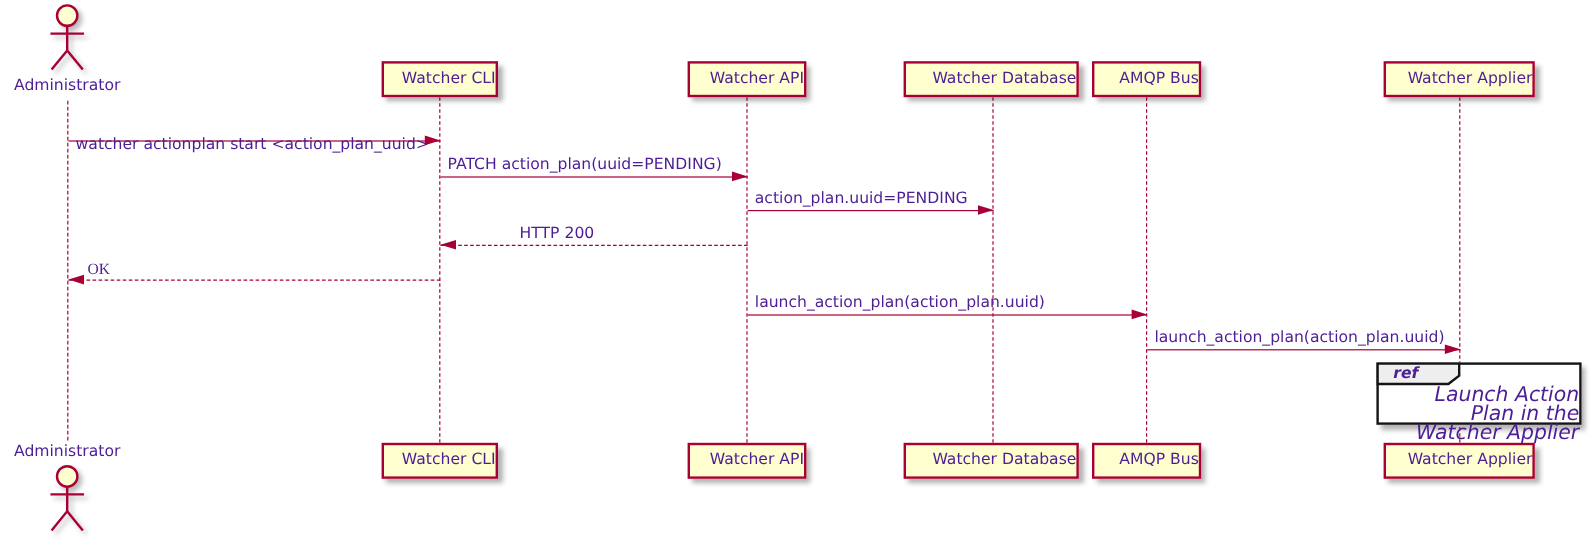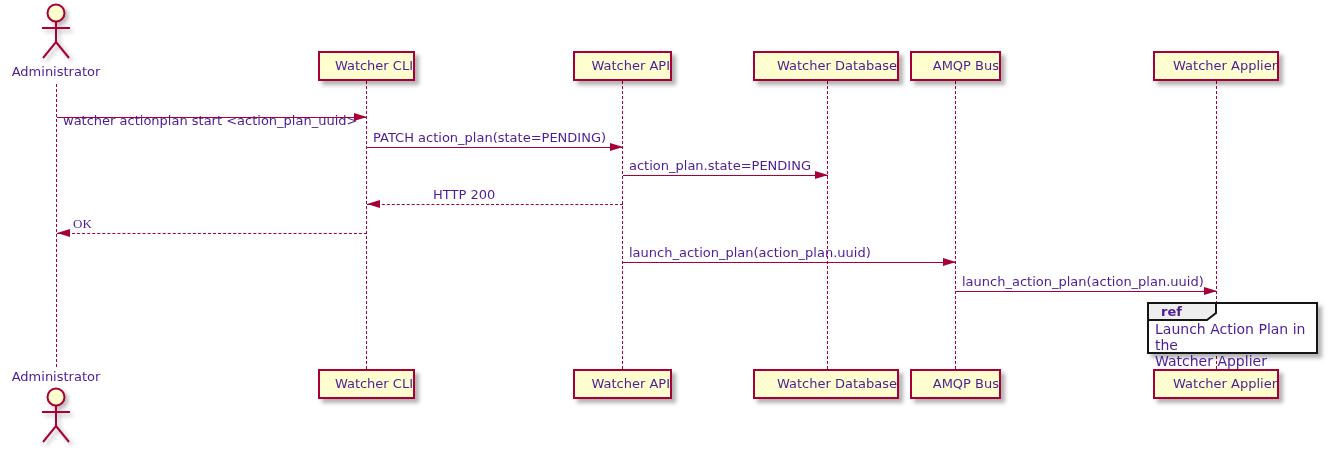--- a/index.html
+++ b/index.html
@@ -20,24 +20,25 @@
   .msg-line{position:absolute;height:0;z-index:2;}
   .msg-line.solid{border-top:1.5px solid #A80036;}
   .msg-line.dashed{border-top:1.5px dashed #A80036;}
   .ah{position:absolute;width:0;height:0;z-index:3;}
   .ah.right{border-left:13px solid #A80036;border-top:4px solid transparent;border-bottom:4px solid transparent;}
   .ah.left{border-right:13px solid #A80036;border-top:4px solid transparent;border-bottom:4px solid transparent;}
   .refbox{
     position:absolute;left:1147px;top:302px;width:171px;height:52px;box-sizing:border-box;
     background:#ffffff;border:2px solid #151515;z-index:5;
     box-shadow:4px 4px 4px rgba(0,0,0,0.30);
+    font-style:italic;
   }
   .ref-head-svg{position:absolute;left:-2px;top:-2px;}
   .ref-keyword{position:absolute;left:12px;top:0px;font-size:13px;font-weight:bold;z-index:2;}
-  .ref-text{position:absolute;left:6px;top:17px;font-size:14px;line-height:16px;white-space:pre-line;}
+  .ref-text{position:absolute;left:6px;top:17px;font-size:17px;line-height:16px;white-space:pre-line;text-align:right;}
 </style>
 </head>
 <body>
 
 <div id="canvas">
 
   <div class="lifeline" style="left:56px;top:84px;height:283px;"></div>
   <div class="lifeline" style="left:366px;top:81px;height:288px;"></div>
   <div class="lifeline" style="left:622px;top:81px;height:288px;"></div>
   <div class="lifeline" style="left:827px;top:81px;height:288px;"></div>
@@ -74,27 +75,27 @@
   <div class="pbox" style="left:910px;top:369px;width:91px;">AMQP Bus</div>
   <div class="pbox" style="left:1153px;top:369px;width:126px;">Watcher Applier</div>
 
   <div>
     <div class="msg-label" style="left:63px;top:100px;margin-top:13px;">watcher actionplan start &lt;action_plan_uuid&gt;</div>
     <div class="msg-line solid" style="left:57px;top:117px;width:310px;"></div>
     <div class="ah right" style="left:354px;top:113px;"></div>
   </div>
 
   <div>
-    <div class="msg-label" style="left:373px;top:130px;">PATCH action_plan(state=PENDING)</div>
+    <div class="msg-label" style="left:373px;top:130px;">PATCH action_plan(uuid=PENDING)</div>
     <div class="msg-line solid" style="left:367px;top:147px;width:256px;"></div>
     <div class="ah right" style="left:610px;top:143px;"></div>
   </div>
 
   <div>
-    <div class="msg-label" style="left:629px;top:158px;">action_plan.state=PENDING</div>
+    <div class="msg-label" style="left:629px;top:158px;">action_plan.uuid=PENDING</div>
     <div class="msg-line solid" style="left:623px;top:175px;width:205px;"></div>
     <div class="ah right" style="left:815px;top:171px;"></div>
   </div>
 
   <div>
     <div class="msg-label" style="left:385px;top:187px;margin-left:48px;">HTTP 200</div>
     <div class="msg-line dashed" style="left:367px;top:204px;width:256px;"></div>
     <div class="ah left" style="left:367px;top:200px;"></div>
   </div>
 

